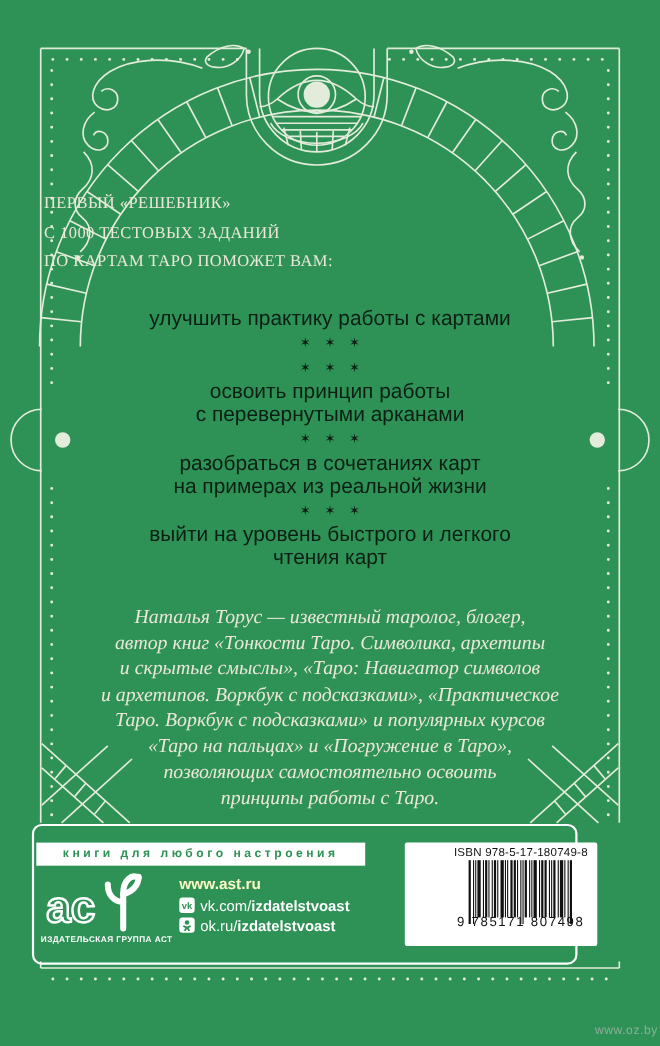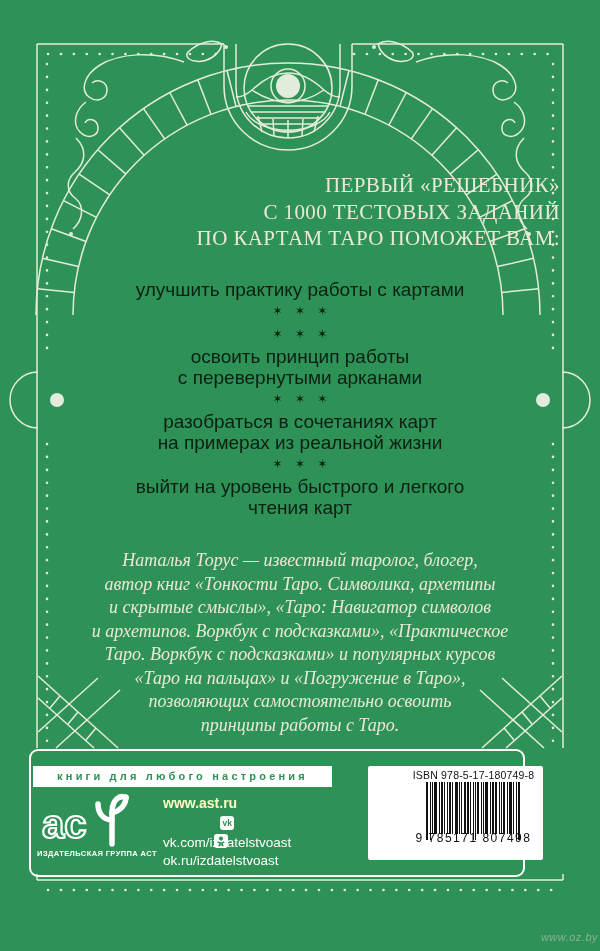--- a/index.html
+++ b/index.html
@@ -6,23 +6,23 @@
   body{
     width:600px;height:951px;position:relative;overflow:hidden;
     background:#2e9256;
     font-family:"Liberation Sans",sans-serif;
   }
   .abs{position:absolute;}
   
   #ornament{position:absolute;left:0;top:0;pointer-events:none;}
   
   .heading{
-    left:40px;top:172px;width:520px;text-align:right;
+    left:40px;top:172px;width:520px;text-align:left;
     font-family:"Liberation Serif",serif;
-    color:#ece7d8;font-size:21px;line-height:26.5px;letter-spacing:.4px;
+    color:#ece7d8;font-size:15px;line-height:26.5px;letter-spacing:.4px;
     font-weight:500;
   }
   
   .benefits{
     left:50px;top:279px;width:500px;text-align:center;
     color:#0c1f14;font-size:19px;line-height:21px;
   }
   .benefit{white-space:pre-line;}
   .stars{font-size:12px;line-height:21px;word-spacing:9px;padding:1px 0;}
   
@@ -39,38 +39,38 @@
   .tagline{
     left:33px;top:766px;width:299px;height:21px;background:#ffffff;
     color:#2e9256;font-size:11px;font-weight:700;letter-spacing:3.2px;
     text-align:center;line-height:21px;
   }
   .logo-caption{
     left:36px;top:849px;width:122px;text-align:center;
     color:#ffffff;font-size:7.5px;font-weight:700;letter-spacing:.4px;
   }
   .site{left:163px;top:795px;color:#fef9c3;font-size:14px;font-weight:700;}
-  .social-row{color:#fff;font-size:13.5px;height:16px;display:flex;align-items:center;gap:5px;flex-direction:column;}
-  .social-row .bold{font-weight:400;}
+  .social-row{color:#fff;font-size:13.5px;height:16px;display:flex;gap:5px;}
+  .social-row .bold{font-weight:700;}
   .vk-row{left:163px;top:816px;}
   .ok-row{left:163px;top:834px;}
   .soc-icon{width:14px;height:14px;background:#fff;border-radius:3px;
     display:flex;align-items:center;justify-content:center;flex:0 0 14px;}
   .soc-icon span{color:#2e9256;font-size:8.5px;font-weight:700;line-height:14px;}
   
   .isbn-box{
     left:368px;top:766px;width:139px;height:94px;background:#ffffff;border-radius:2px;
     display:flex;flex-direction:column;align-items:center;padding-left:36px;
   }
   .isbn-label{color:#111;font-size:10.5px;margin-top:3px;letter-spacing:.2px;}
   .barcode{display:flex;align-items:flex-start;height:58px;margin-top:1px;}
   .barcode i{display:block;background:#111;}
   .isbn-digits{color:#111;font-size:12px;letter-spacing:1.5px;margin-top:-9px;
     background:transparent;}
-  .watermark{right:2px;top:931px;color:#9fb3a6;font-size:11px;letter-spacing:.5px;opacity:.85;font-style:italic;}
+  .watermark{right:2px;top:931px;color:#9fb3a6;font-size:11px;letter-spacing:.5px;opacity:.85;}
 </style>
 </head>
 <body>
 
 <svg id="ornament" width="600" height="951" viewBox="0 0 600 951" fill="none" stroke="#e3ecda" stroke-width="1.5">
 
   <g>
     <path d="M37,44 H224"></path>
     <path d="M352,44 H563"></path>
     <path d="M224,44 V86 A64,64 0 0 0 352,86 V44"></path>

